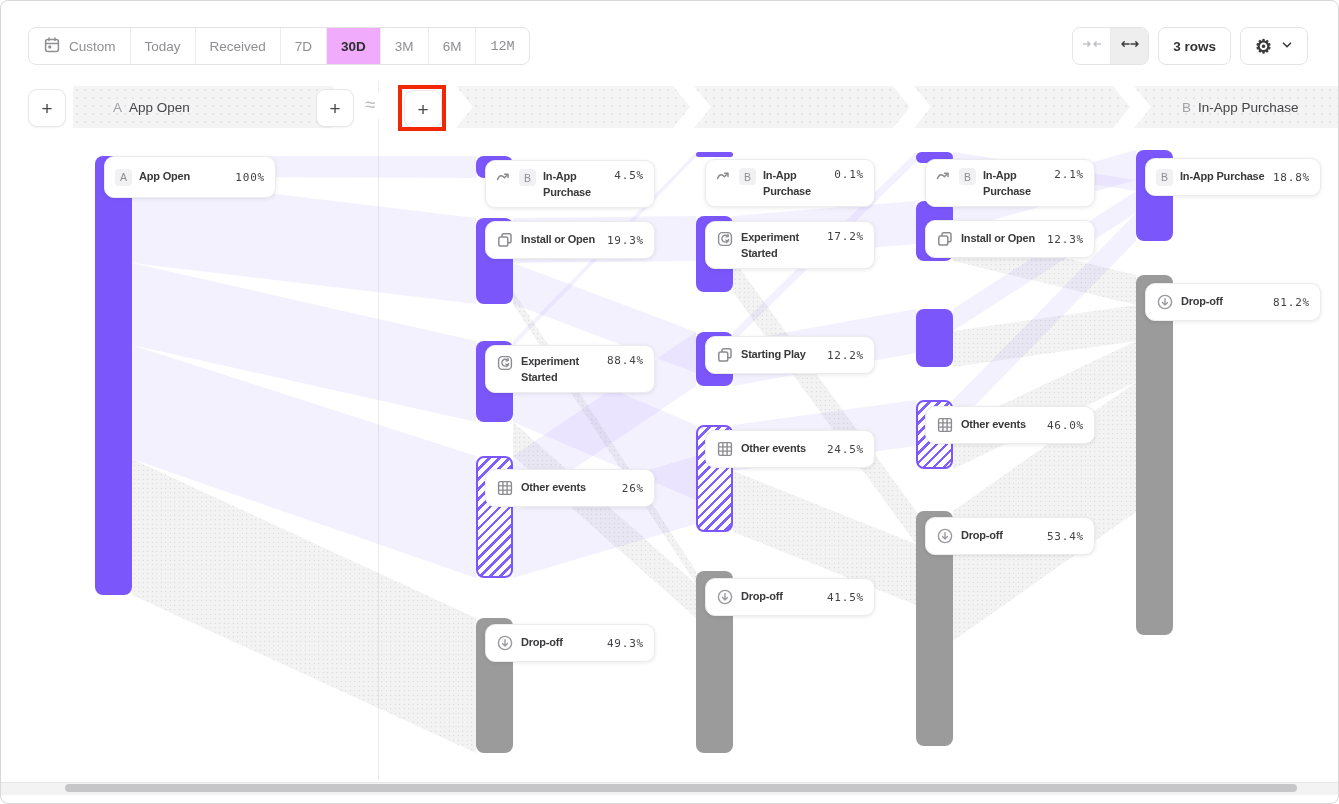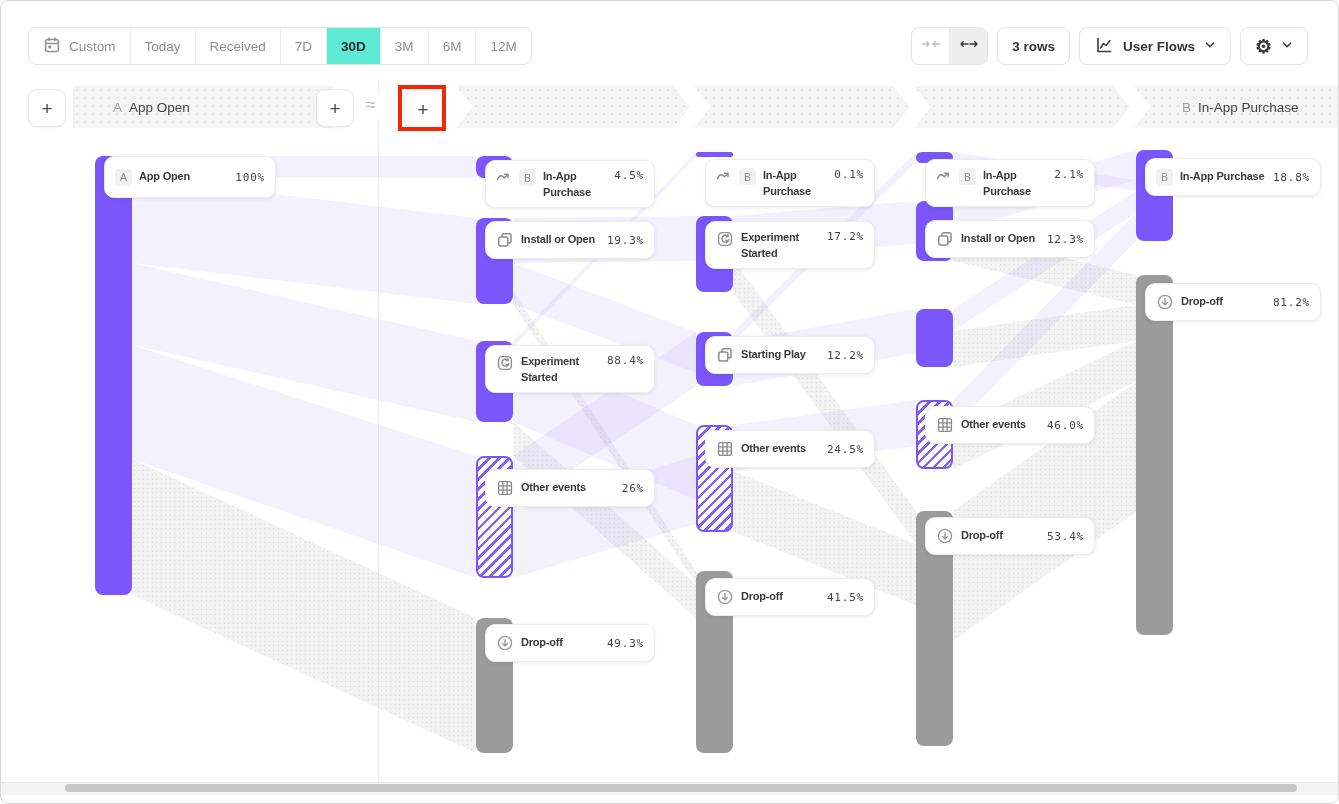--- a/index.html
+++ b/index.html
@@ -4,22 +4,22 @@
 <style>
   html,body{margin:0;padding:0;background:#fff;}
   #page{position:relative;width:1337px;height:802px;border:1px solid #d8d8d8;border-radius:8px;
         overflow:hidden;background:#fff;font-family:"Liberation Sans",sans-serif;}
   
   .seg-group{position:absolute;top:26px;display:flex;align-items:stretch;height:36px;
              border:1px solid #e4e4e6;border-radius:8px;background:#fff;overflow:hidden;}
   #date-group{left:27px;}
   .seg{display:flex;align-items:center;gap:8px;padding:0 14px;font-size:13.5px;color:#8f8f93;
        border-right:1px solid #ececee;cursor:pointer;white-space:nowrap;}
-  .seg:last-child{border-right:none;}
-  .seg.sel{background:#5eead4;color:#2e2e30;font-weight:700;}
+  .seg:last-child{border-right:none;font-family:Liberation Mono, monospace;}
+  .seg.sel{background:#f0abfc;color:#2e2e30;font-weight:700;}
   .tb-right{position:absolute;top:26px;right:30px;display:flex;gap:9px;align-items:center;}
   .tb-btn{display:flex;align-items:center;gap:9px;height:36px;padding:0 14px;border:1px solid #e4e4e6;
           border-radius:8px;background:#fff;font-size:13.5px;font-weight:700;color:#333335;cursor:pointer;white-space:nowrap;}
   .exp-group{display:flex;height:36px;border:1px solid #e4e4e6;border-radius:8px;overflow:hidden;background:#fff;}
   .exp-cell{width:37px;display:flex;align-items:center;justify-content:center;cursor:pointer;}
   .exp-cell.sel{background:#eeeeef;}
   .exp-cell+.exp-cell{border-left:1px solid #ececee;}
   .gear-glyph{font-size:19px;color:#3c3c3e;line-height:1;}
   
   .banner{position:absolute;top:85px;height:42px;background-color:#f4f4f5;
@@ -100,35 +100,20 @@
         <span>
           <svg width="20" height="14" viewBox="0 0 20 14" fill="none" stroke="#3c3c3e" stroke-width="1.5" stroke-linecap="round" stroke-linejoin="round">
               <path d="M9 7 H2 M4.2 4.8 L2 7 L4.2 9.2"></path>
               <path d="M11 7 H18 M15.8 4.8 L18 7 L15.8 9.2"></path>
             </svg>
         </span>
       </div>
     </div>
     <div class="tb-btn">3 rows</div>
     <div class="tb-btn">
-      <span class="ic">
-        <svg width="20" height="20" viewBox="0 0 20 20" fill="none" stroke="#3c3c3e" stroke-width="1.6" stroke-linecap="round" stroke-linejoin="round">
-            <path d="M4 3.5 V16.5"></path>
-            <path d="M4 16.5 H16.5"></path>
-            <path d="M6.5 13 L9.5 8.5 L12 10.5 L16 5.5"></path>
-          </svg>
-      </span>
-      <span>User Flows</span>
-      <span class="ic">
-        <svg width="12" height="12" viewBox="0 0 12 12" fill="none" stroke="#3c3c3e" stroke-width="1.6" stroke-linecap="round" stroke-linejoin="round">
-            <path d="M2.5 4.2 L6 7.8 L9.5 4.2"></path>
-          </svg>
-      </span>
-    </div>
-    <div class="tb-btn">
       <span class="gear-glyph">⚙</span>
       <span class="ic">
         <svg width="12" height="12" viewBox="0 0 12 12" fill="none" stroke="#3c3c3e" stroke-width="1.6" stroke-linecap="round" stroke-linejoin="round">
             <path d="M2.5 4.2 L6 7.8 L9.5 4.2"></path>
           </svg>
       </span>
     </div>
   </div>
 
   <div class="addstep" style="left:27px;top:88px;">+</div>

